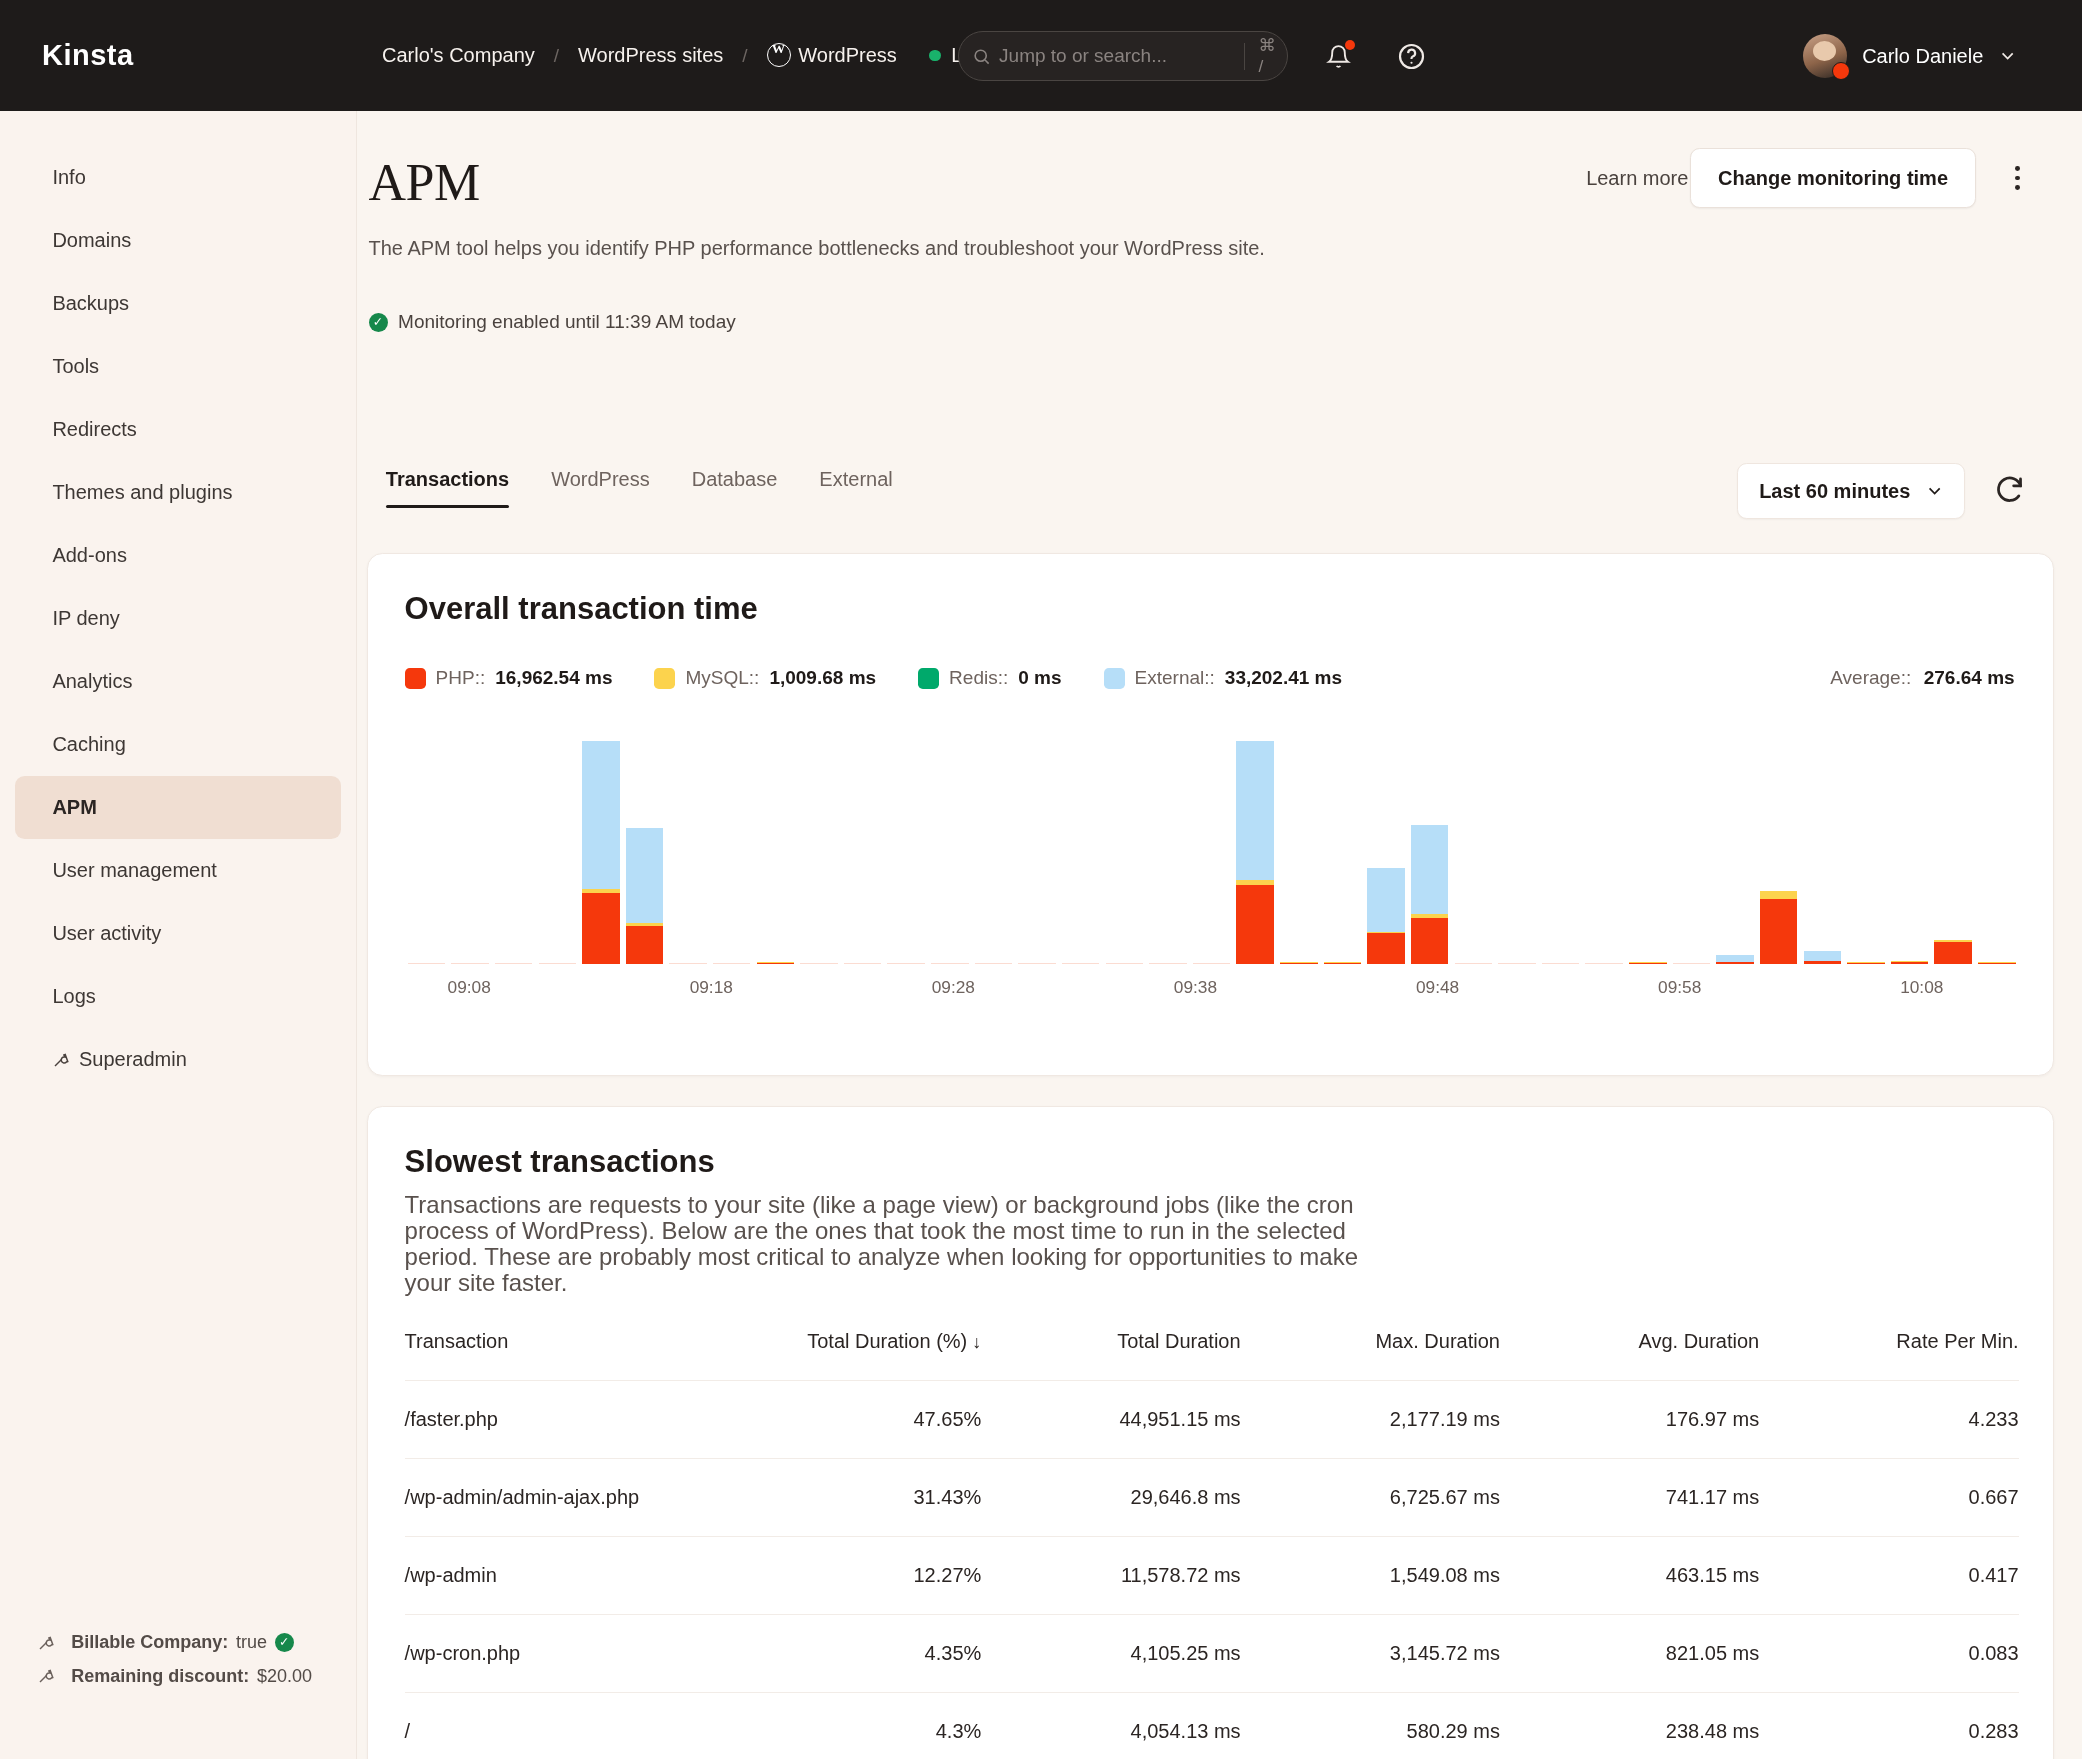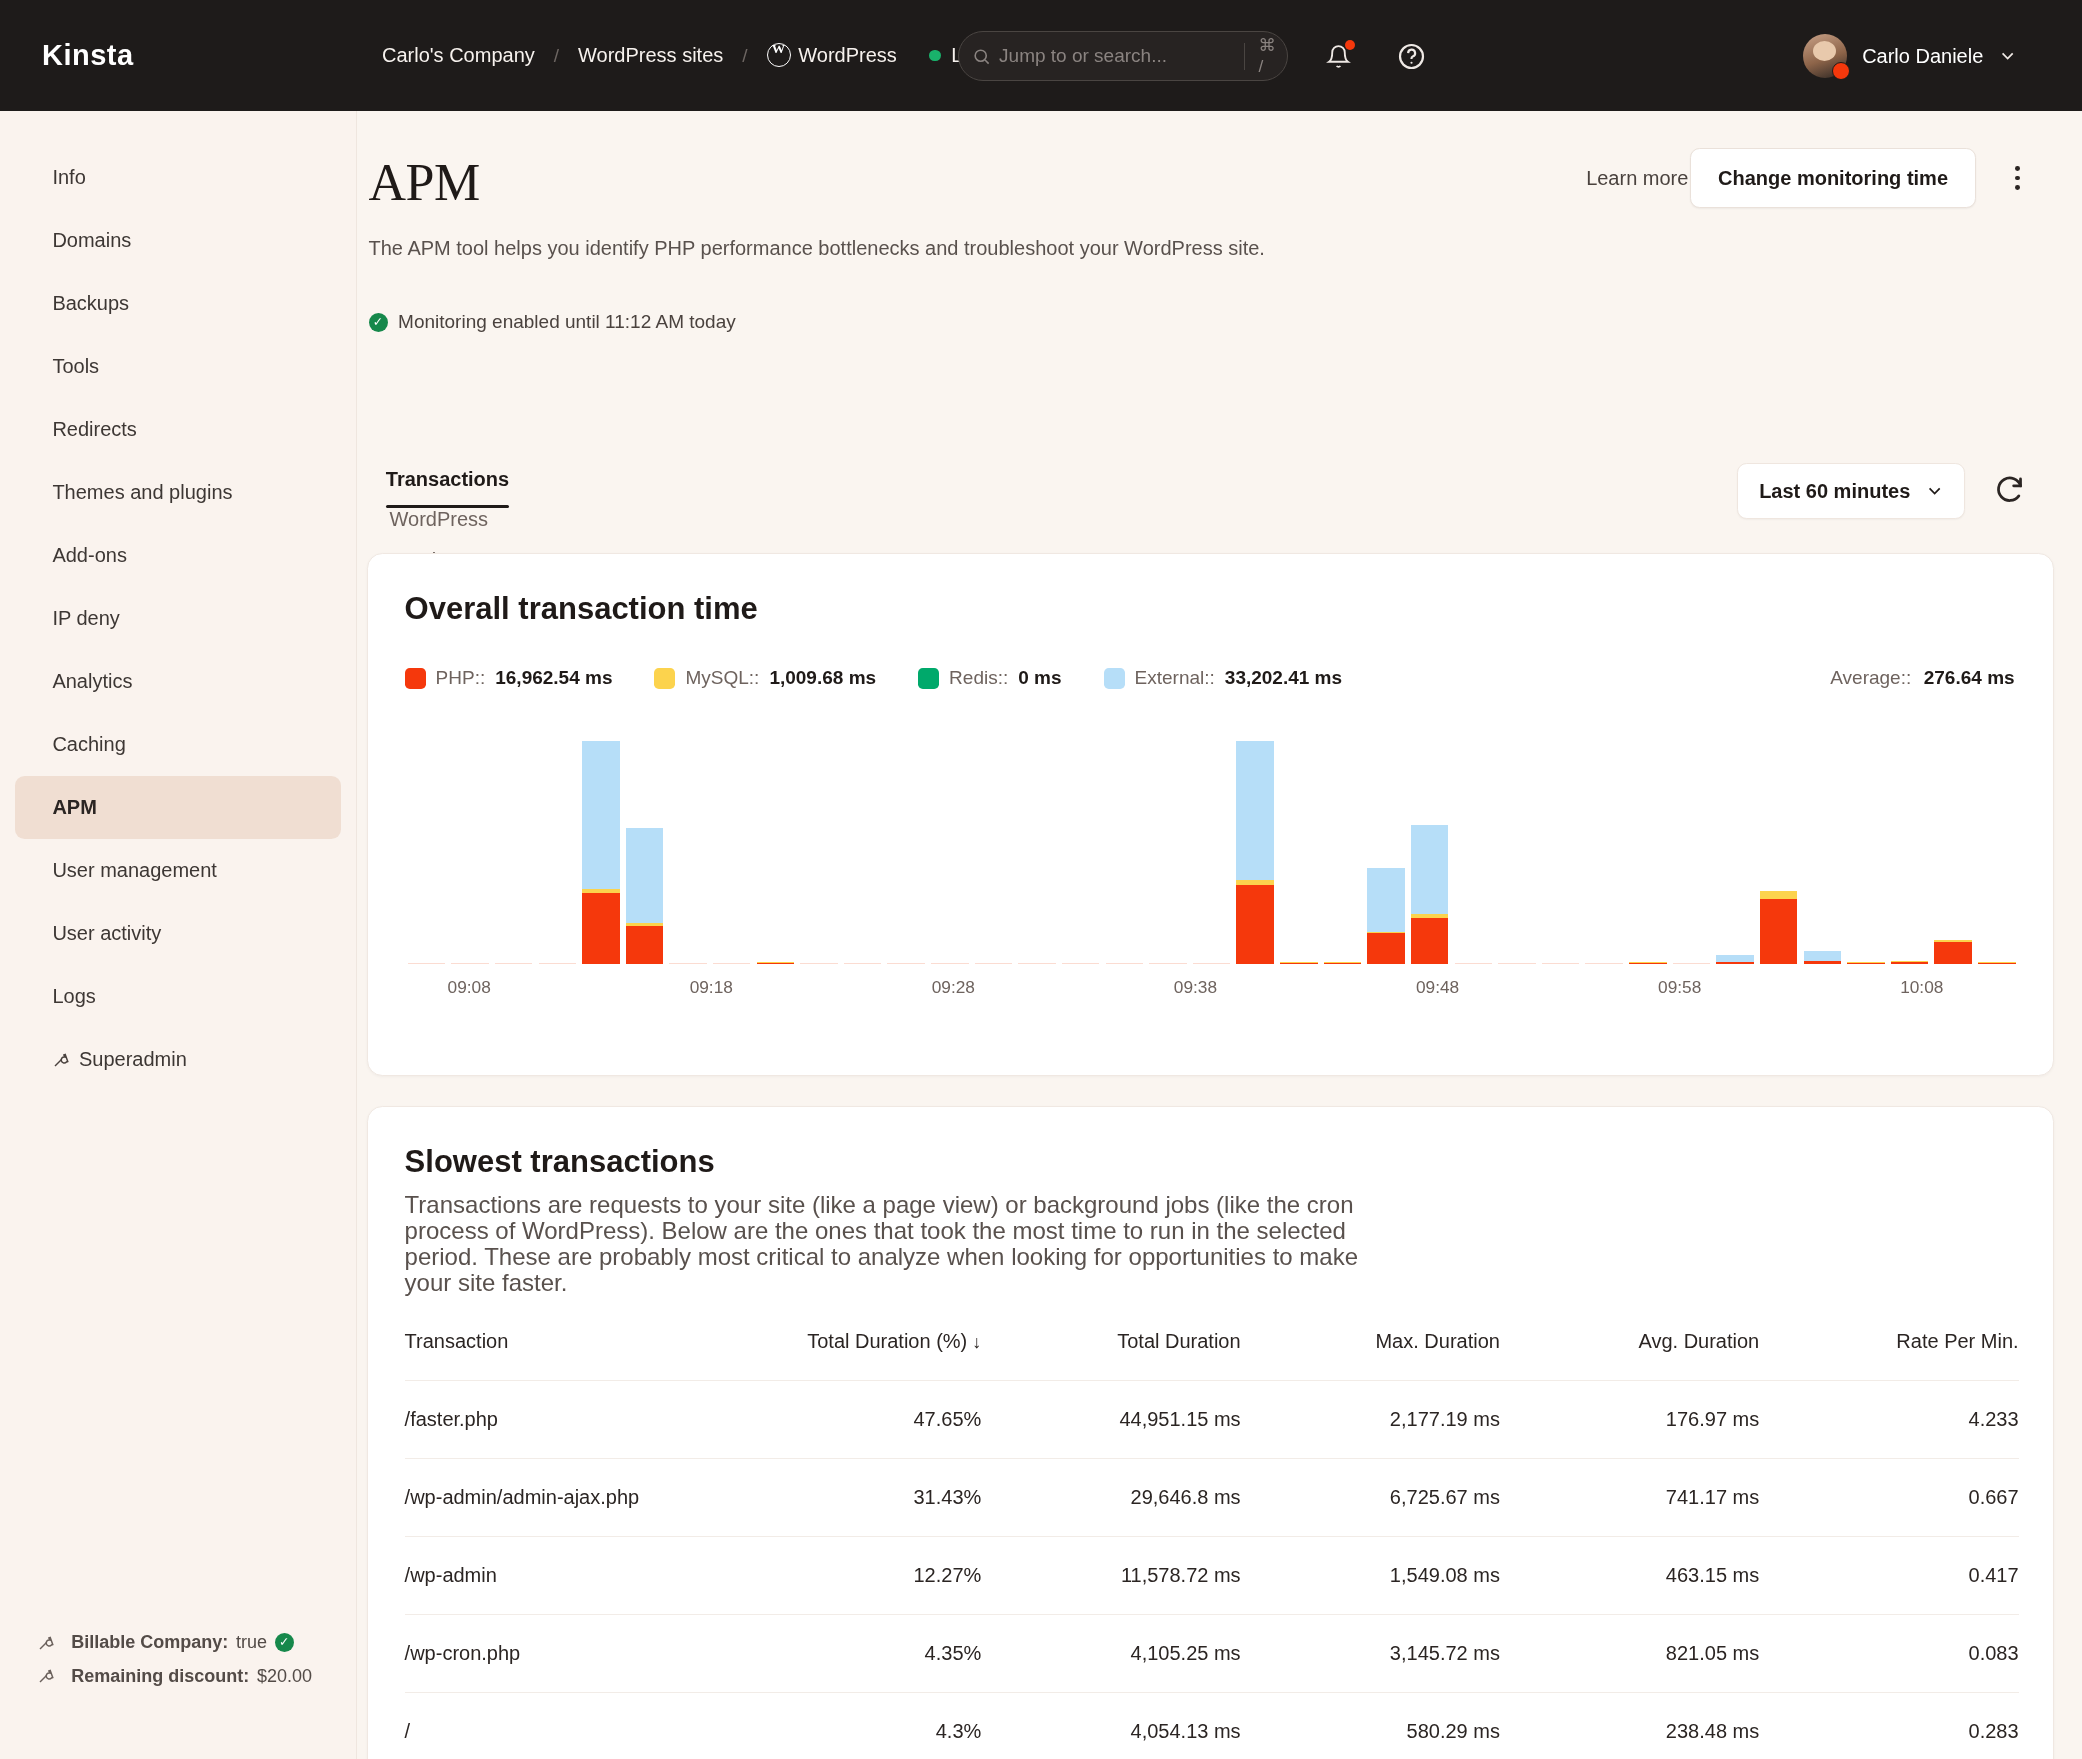--- a/index.html
+++ b/index.html
@@ -147,21 +147,21 @@
     box-shadow: 0 1px 1.9px rgba(0,0,0,0.05);
   }
   .kebab {
     position: absolute; right: 48px; top: 48px;
     width: 33px; height: 38px; display: flex; flex-direction: column;
     align-items: center; justify-content: center; gap: 4.8px;
   }
   .kebab i { width: 4.8px; height: 4.8px; border-radius: 50%; background: #2B2523; display:block; }
 
   .tabs {
-    position: absolute; left: 11.5px; top: 357px; display: flex; gap: 0; flex-direction: column;
+    position: absolute; left: 11.5px; top: 357px; display: flex; gap: 0;
   }
   .tab {
     font-size: 20px; color: #6E635E; padding: 0 21px 17.3px 21px;
     position: relative; white-space: nowrap;
   }
   .tab:first-child { padding-left: 17.3px; }
   .tab.active { color: #1F1A18; font-weight: 600; }
   .tab.active::after {
     content: ""; position: absolute; left: 17.3px; right: 21px; bottom: 0;
     height: 3.8px; background: #1F1A18; border-radius: 1.9px;
@@ -362,21 +362,21 @@
     </div>
   </div>
 </div>
 
 <div class="main">
 
   <div class="page-title">APM</div>
   <div class="page-desc">The APM tool helps you identify PHP performance bottlenecks and troubleshoot your WordPress site.</div>
   <div class="monitor-line">
     <span class="chk">✓</span>
-    <span>Monitoring enabled until 11:12 AM today</span>
+    <span>Monitoring enabled until 11:39 AM today</span>
   </div>
 
   <div class="learn">
     <span>Learn more</span>
     <svg class="qmark" viewBox="0 0 24 24" fill="none" stroke="#4A423E" stroke-width="1.8">
       <circle cx="12" cy="12" r="9.5"></circle>
         <path d="M9.3 9.3a2.8 2.8 0 1 1 3.7 2.7c-.7.3-1 .9-1 1.6v.3"></path>
         <circle cx="12" cy="17.2" r="0.9" fill="#4A423E" stroke="none"></circle>
     </svg>
   </div>

